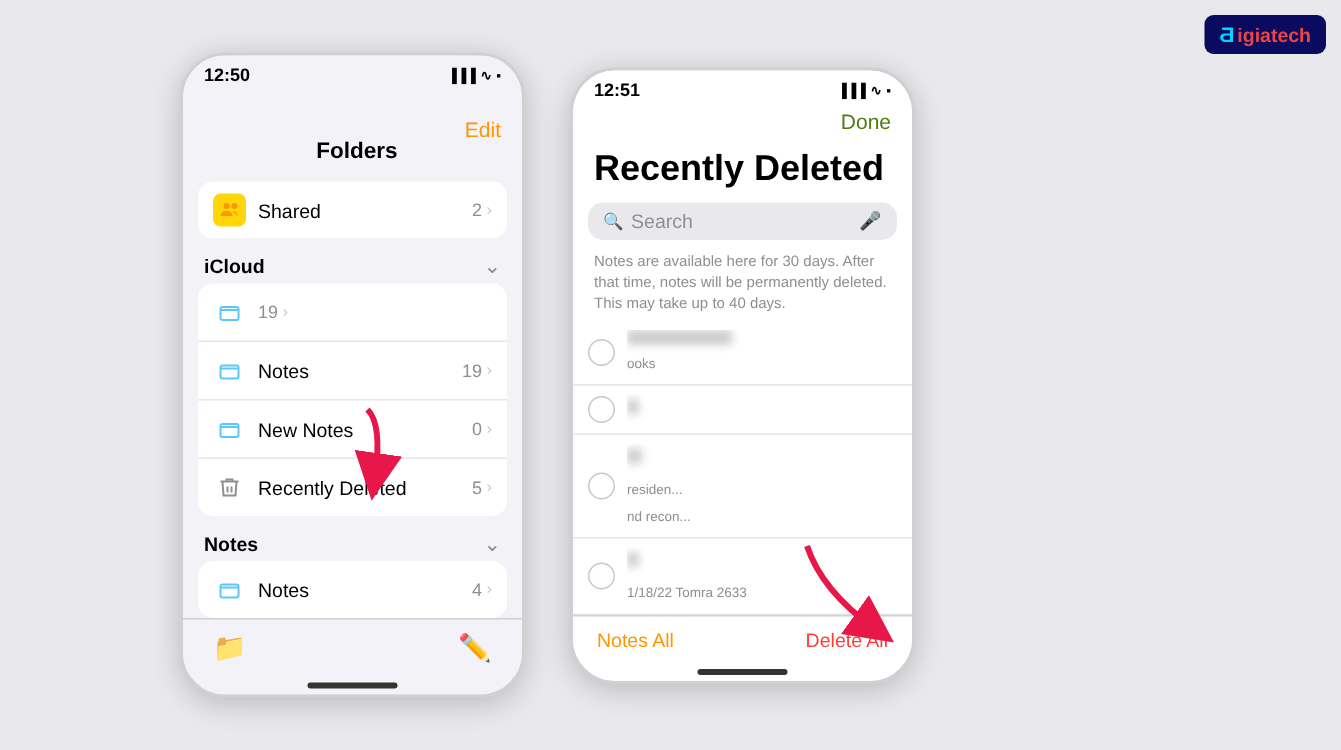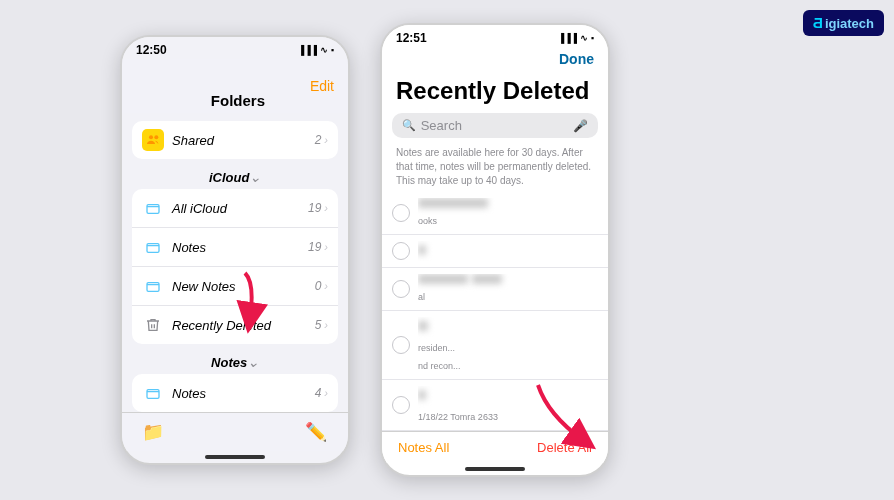--- a/index.html
+++ b/index.html
@@ -77,28 +77,27 @@
       color: #000;
       margin-top: 29px;
     }
 
     .nav-action {
       font-size: 14px;
       color: #FF9500;
       font-weight: 400;
     }
 
-    .nav-action.done { color: #0369a1; font-weight: bold; }
+    .nav-action.done { color: #4d7c0f; }
 
     
     .folder-content {
       flex: 1;
       overflow: hidden;
       background: #f2f2f7;
-      font-style: italic;
     }
 
     
     .shared-row {
       display: flex;
       align-items: center;
       background: #fff;
       margin: 8px 10px 0;
       border-radius: 10px;
       padding: 8px 10px;
@@ -133,21 +132,21 @@
     }
 
     .chevron {
       font-size: 11px;
       color: #c7c7cc;
     }
 
     
     .section-header {
       display: flex;
-      justify-content: center;
+      justify-content: space-between;
       align-items: center;
       padding: 10px 14px 4px;
     }
 
     .section-title {
       font-size: 13px;
       font-weight: 600;
       color: #000;
     }
 
@@ -351,21 +350,20 @@
 
       <div class="folder-list">
 
         <div class="folder-item">
           <div class="folder-icon blue">
             <svg viewBox="0 0 24 24" fill="none" stroke="#5AC8FA" stroke-width="2">
                 <rect x="3" y="7" width="18" height="13" rx="2"></rect>
                 <path d="M3 10h18"></path>
               </svg>
           </div>
-          <span class="folder-name">All iCloud</span>
           <span class="folder-count">19</span>
           <span class="chevron">›</span>
         </div>
 
         <div class="folder-item">
           <div class="folder-icon blue">
             <svg viewBox="0 0 24 24" fill="none" stroke="#5AC8FA" stroke-width="2">
                 <rect x="3" y="7" width="18" height="13" rx="2"></rect>
                 <path d="M3 10h18"></path>
               </svg>
@@ -477,30 +475,20 @@
 
       <div class="note-item">
         <div class="note-circle"></div>
         <div class="note-preview">
           <div style="margin-bottom:2px;">
             <span class="blurred-block" style="width:8px;"></span>
           </div>
         </div>
       </div>
 
-      <div class="note-item">
-        <div class="note-circle"></div>
-        <div class="note-preview">
-          <div style="display:flex; gap:4px; margin-bottom:2px; align-items:center;">
-            <span class="blurred-block" style="width:50px;"></span>
-            <span class="blurred-block" style="width:30px;"></span>
-          </div>
-          <span class="note-sub">al</span>
-        </div>
-      </div>
 
       <div class="note-item">
         <div class="note-circle"></div>
         <div class="note-preview">
           <div style="margin-bottom:2px;">
             <span class="blurred-block" style="width:10px;"></span>
           </div>
           <span class="note-sub">residen...<br>nd recon...</span>
         </div>
       </div>
@@ -528,16 +516,16 @@
         <marker id="arrowhead-right" markerWidth="8" markerHeight="8" refX="4" refY="4" orient="auto">
           <polygon points="0 0, 8 4, 0 8" fill="#e8174a"></polygon>
         </marker>
       </defs>
       <path d="M 10 10 Q 20 40 55 65" stroke="#e8174a" stroke-width="4" fill="none" marker-end="url(#arrowhead-right)"></path>
     </svg>
   </div>
 
   <div class="logo-container" style="position:absolute; top:10px; right:10px; background:#0a0a5e; border-radius:6px; padding:5px 10px; display:flex; align-items:center; gap:2px;">
     <span style="color:#00d4ff; font-weight:900; font-size:14px;">Ƌ</span>
-    <span style="color:#7dd3fc; font-size:13px; font-weight:700;">igiatech</span>
+    <span style="color:#ef4444; font-size:13px; font-weight:700;">igiatech</span>
   </div>
 
 </div>
 
 </body></html>

